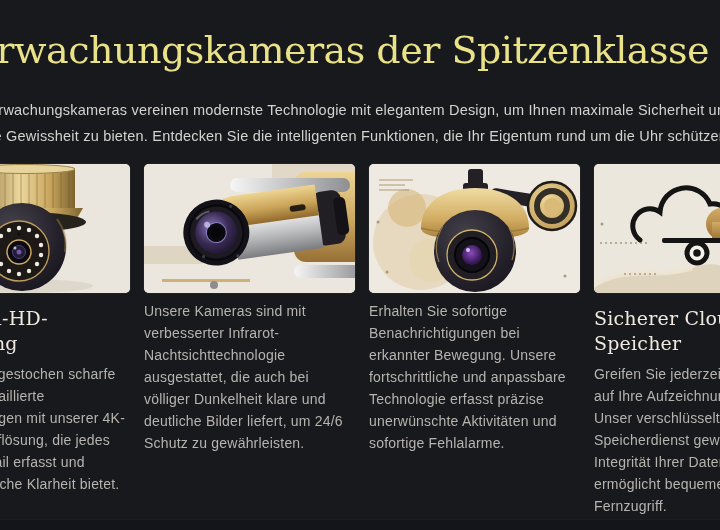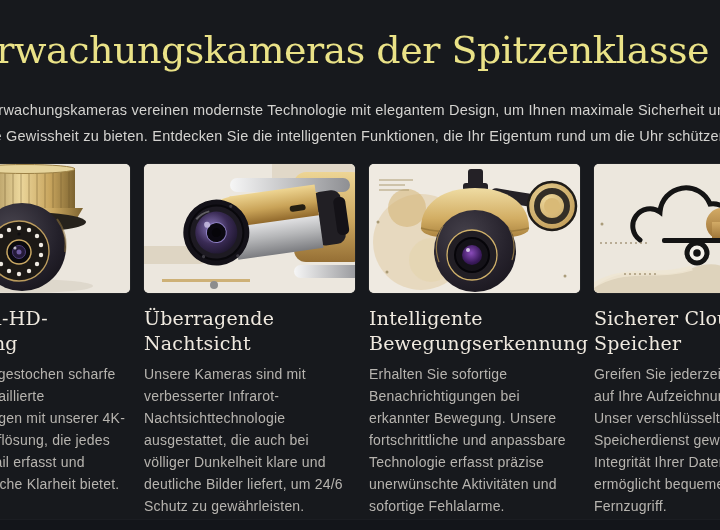--- a/index.html
+++ b/index.html
@@ -192,21 +192,20 @@
             <circle cx="72" cy="64" r="10" fill="#0a0810" stroke="#8d7fc2" stroke-width="1"></circle>
             <circle cx="72" cy="64" r="4.5" fill="#060509"></circle>
             <circle cx="64" cy="55" r="3" fill="#cfc6e8" opacity="0.8"></circle>
             <path d="M54,48 A24,24 0 0 1 68,42" fill="none" stroke="#ffffff" stroke-width="2" opacity="0.3"></path>
             <circle cx="90" cy="40" r="1.6" fill="#3c3a42"></circle>
               <circle cx="56" cy="86" r="1.6" fill="#3c3a42"></circle>
             <circle cx="90" cy="90" r="1.6" fill="#3c3a42"></circle>
           </g>
         </svg>
       </div>
-      <h3 class="card-title">Überragende Nachtsicht</h3>
       <p class="card-body">Unsere Kameras sind mit verbesserter Infrarot-Nachtsichttechnologie ausgestattet, die auch bei völliger Dunkelheit klare und deutliche Bilder liefert, um 24/6 Schutz zu gewährleisten.</p>
     </div>
 
     <div class="card">
       <div class="card-image">
         <svg viewBox="0 0 211 129" preserveAspectRatio="xMidYMid slice">
           <defs>
             <linearGradient id="c3cap" x1="0" y1="0" x2="0" y2="1">
               <stop offset="0" stop-color="#efdca3"></stop>
                 <stop offset="0.6" stop-color="#d2ad63"></stop>
@@ -254,21 +253,20 @@
           <path d="M52,64 C70,70 142,70 160,64" fill="none" stroke="#8a6c32" stroke-width="1.5" opacity="0.6"></path>
           <circle cx="106" cy="87" r="41" fill="url(#c3ball)"></circle>
           <path d="M74,62 A41,41 0 0 0 70,98" fill="none" stroke="#a98b4e" stroke-width="1.2" opacity="0.8"></path>
           <path d="M140,64 A41,41 0 0 1 143,96" fill="none" stroke="#a98b4e" stroke-width="1.2" opacity="0.8"></path>
           <circle cx="103" cy="91" r="25" fill="#211e24" stroke="#cfb06a" stroke-width="1.3"></circle>
           <circle cx="103" cy="91" r="17" fill="#141218" stroke="#060509" stroke-width="2"></circle>
           <circle cx="103" cy="91" r="10" fill="url(#c3iris)"></circle>
           <circle cx="99" cy="86" r="2" fill="#e7dff2" opacity="0.85"></circle>
         </svg>
       </div>
-      <h3 class="card-title">Intelligente Bewegungserkennung</h3>
       <p class="card-body">Erhalten Sie sofortige Benachrichtigungen bei erkannter Bewegung. Unsere fortschrittliche und anpassbare Technologie erfasst präzise unerwünschte Aktivitäten und sofortige Fehlalarme.</p>
     </div>
 
     <div class="card">
       <div class="card-image">
         <svg viewBox="0 0 211 129" preserveAspectRatio="xMidYMid slice">
           <defs>
             <linearGradient id="c4gold" x1="0" y1="0" x2="0" y2="1">
               <stop offset="0" stop-color="#d3ab66"></stop>
                 <stop offset="1" stop-color="#9a7034"></stop>

